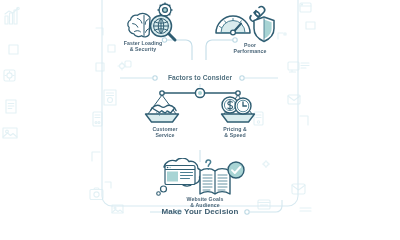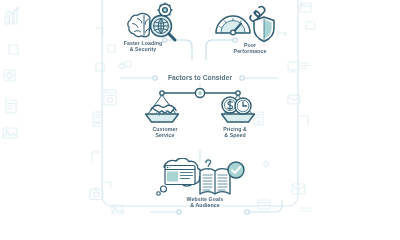--- a/index.html
+++ b/index.html
@@ -341,14 +341,15 @@
 
   <div class="label node-label" style="left:134px;top:127px;width:62px;">Customer
 Service</div>
 
   <div class="label node-label" style="left:204px;top:127px;width:62px;">Pricing &amp;
 &amp; Speed</div>
 
   <div class="label node-label" style="left:167px;top:197px;width:76px;">Website Goals
 &amp; Audience</div>
 
+  <div class="label final-title" style="left:150px;top:207px;width:100px;">Make Your Decision</div>
 
 </div>
 
 </body></html>

